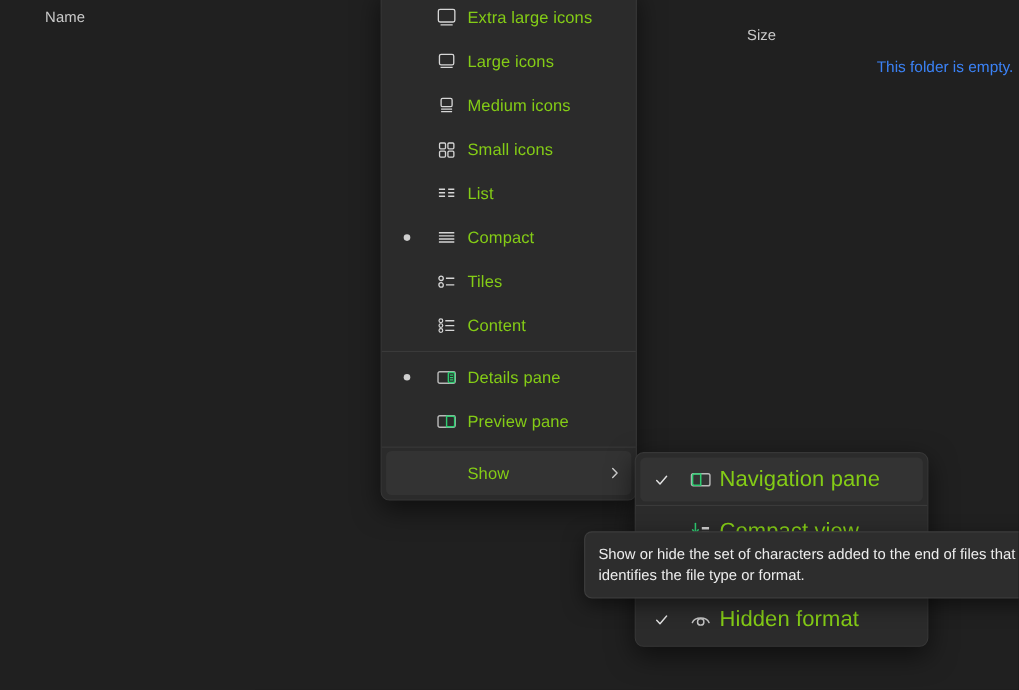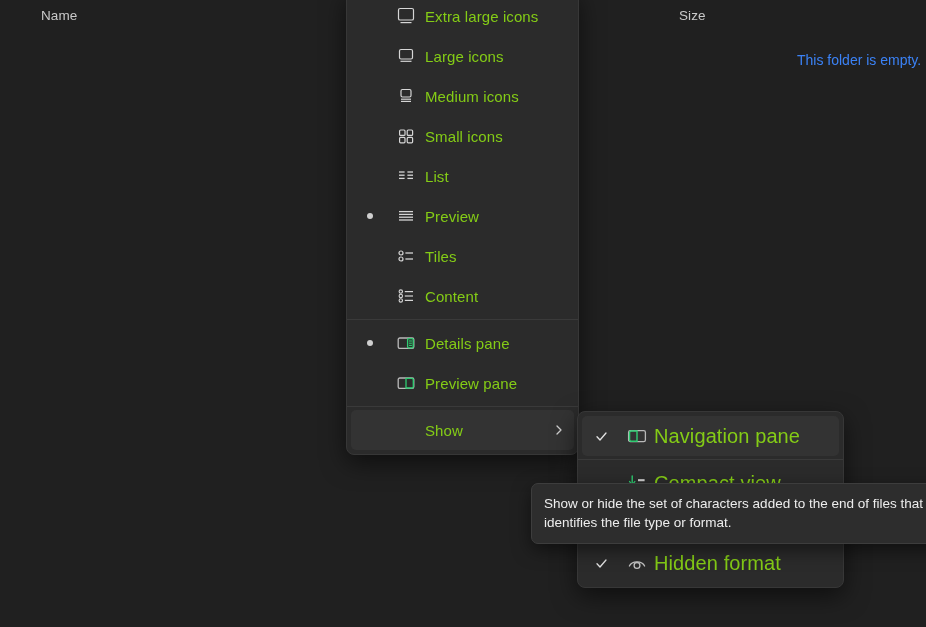--- a/index.html
+++ b/index.html
@@ -22,21 +22,21 @@
     inset: 0;
     background: #202020;
   }
   .col-header {
     position: absolute;
     font-size: 13.5px;
     color: #c9c9c9;
     letter-spacing: .1px;
   }
   #col-name  { left: 41px;  top: 8px;  }
-  #col-size  { left: 679px; top: 8px;  }
+  #col-size  { left: 679px; top: 24px;  }
   #empty-msg {
     position: absolute;
     left: 797px;
     top: 52px;
     font-size: 14px;
     color: #3b82f6;
     white-space: nowrap;
   }
 
   
@@ -227,21 +227,21 @@
     <span class="glyph">
       <svg width="20" height="20" viewBox="0 0 20 20">
         <g stroke="#d6d6d6" stroke-width="1.3">
           <line x1="3" y1="5.6" x2="17" y2="5.6"></line>
           <line x1="3" y1="8.4" x2="17" y2="8.4"></line>
           <line x1="3" y1="11.2" x2="17" y2="11.2"></line>
           <line x1="3" y1="14" x2="17" y2="14"></line>
         </g>
       </svg>
     </span>
-    <span class="label">Preview</span>
+    <span class="label">Compact</span>
     <span class="chevron"></span>
   </div>
 
   <div class="menu-item">
     <span class="marker"></span>
     <span class="glyph">
       <svg width="20" height="20" viewBox="0 0 20 20">
         <circle cx="5" cy="7" r="2" fill="none" stroke="#d6d6d6" stroke-width="1.2"></circle>
         <circle cx="5" cy="13" r="2" fill="none" stroke="#d6d6d6" stroke-width="1.2"></circle>
         <line x1="9.4" y1="7" x2="17" y2="7" stroke="#d6d6d6" stroke-width="1.3"></line>

